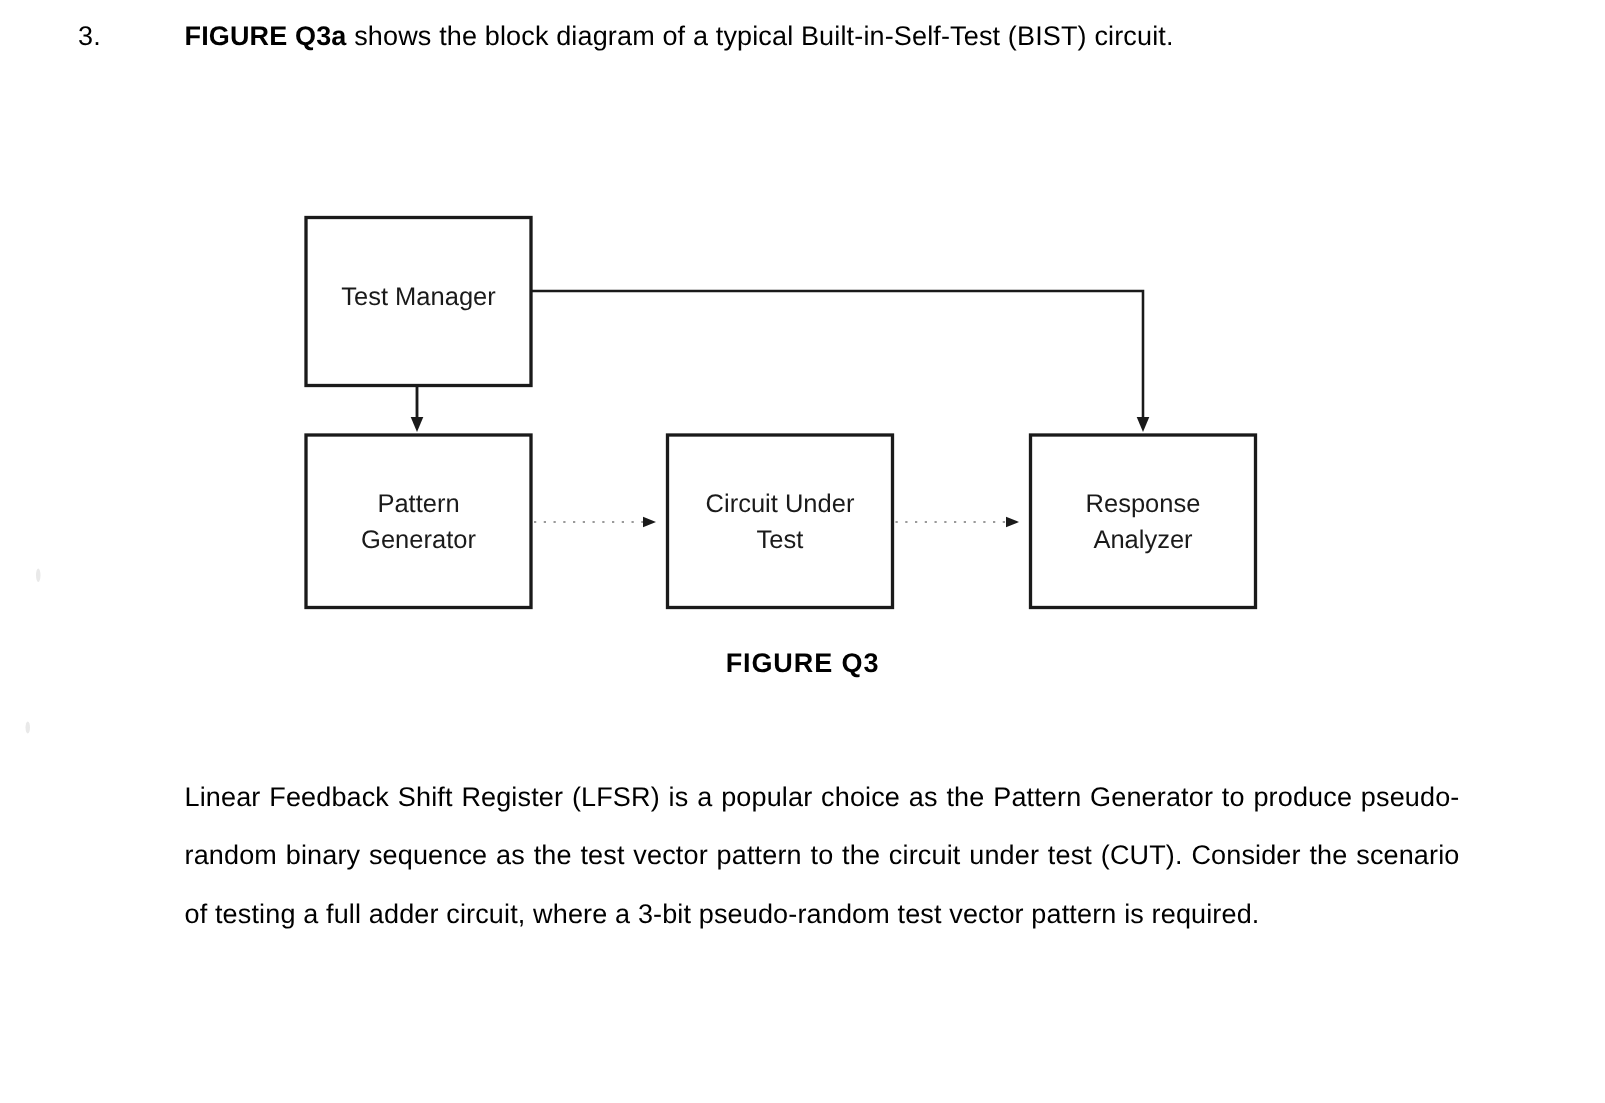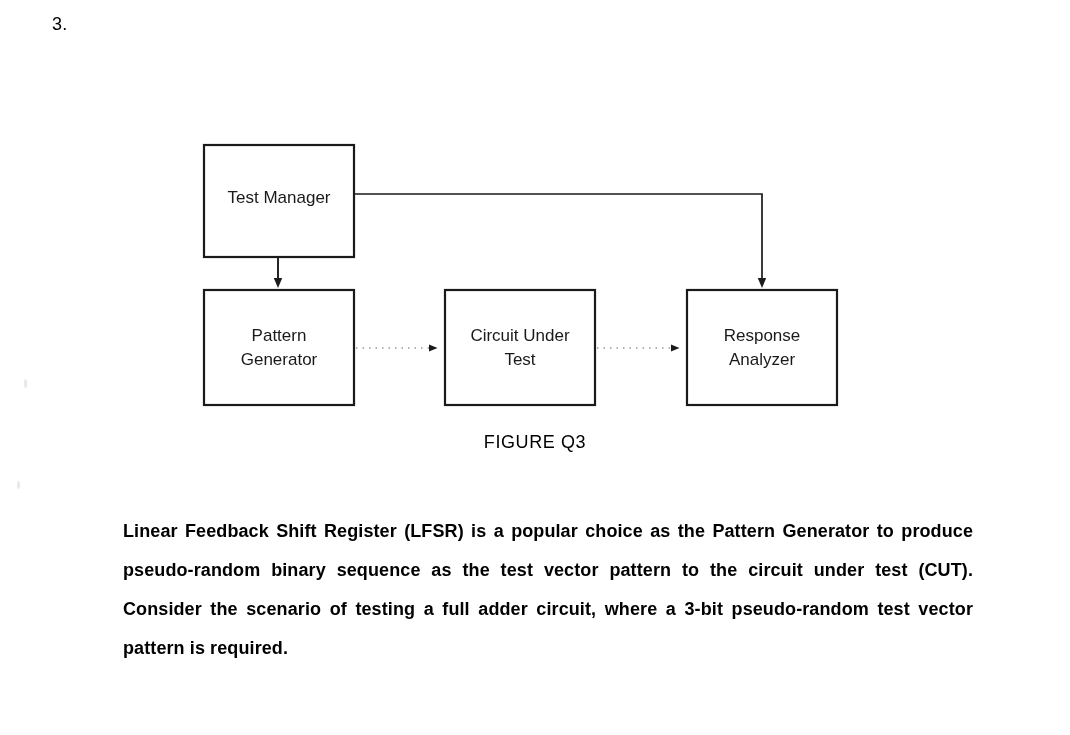--- a/index.html
+++ b/index.html
@@ -62,55 +62,57 @@
     fill: #1a1a1a;
   }
 
   #figure-caption {
     position: absolute;
     left: 0;
     top: 432px;
     width: 1070px;
     text-align: center;
     font-size: 18px;
-    font-weight: normal;
+    font-weight: bold;
     letter-spacing: 0.6px;
   }
 
   
   #q3-body {
     position: absolute;
     left: 123px;
     top: 512px;
     width: 850px;
     font-size: 18px;
     line-height: 39px;
     text-align: justify;
     text-justify: inter-word;
     letter-spacing: 0.1px;
-    font-weight: bold;
   }
 
   
   .speckle {
     position: absolute;
     background: #e9e9e9;
     border-radius: 50%;
   }
 </style>
 </head>
 <body>
 
 <div class="page">
 
   <div class="speckle" style="left:24px;top:379px;width:3px;height:9px;"></div>
   <div class="speckle" style="left:17px;top:481px;width:3px;height:8px;"></div>
 
   <div id="q3-number">3.</div>
 
+  <div id="q3-intro">
+    <b>FIGURE Q3a</b><span> shows the block diagram of a typical Built-in-Self-Test (BIST) circuit.</span>
+  </div>
 
   <div id="figure-area">
 
     <svg id="bist-diagram" width="1070" height="350" viewBox="0 0 1070 350">
 
       <defs>
         <marker id="arrowSolid" markerWidth="10" markerHeight="10" refX="5" refY="5" orient="auto" markerUnits="userSpaceOnUse">
           <path d="M0,0.8 L10,5 L0,9.2 Z" fill="#1a1a1a"></path>
         </marker>
         <marker id="arrowSmall" markerWidth="9" markerHeight="8" refX="8.5" refY="4" orient="auto" markerUnits="userSpaceOnUse">

